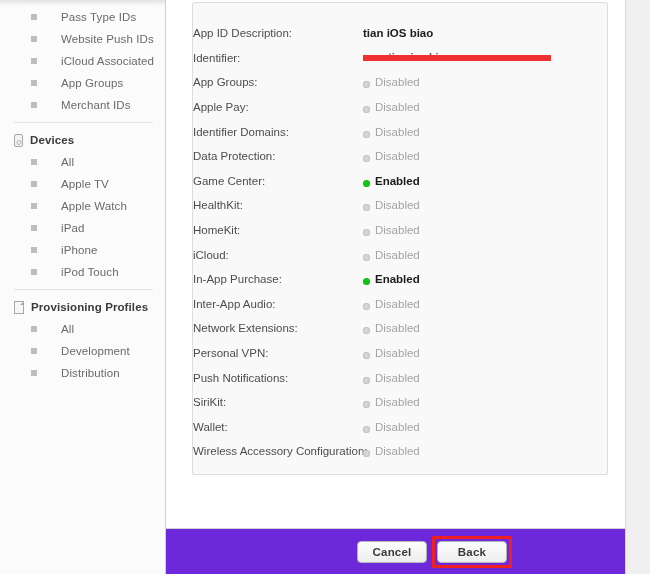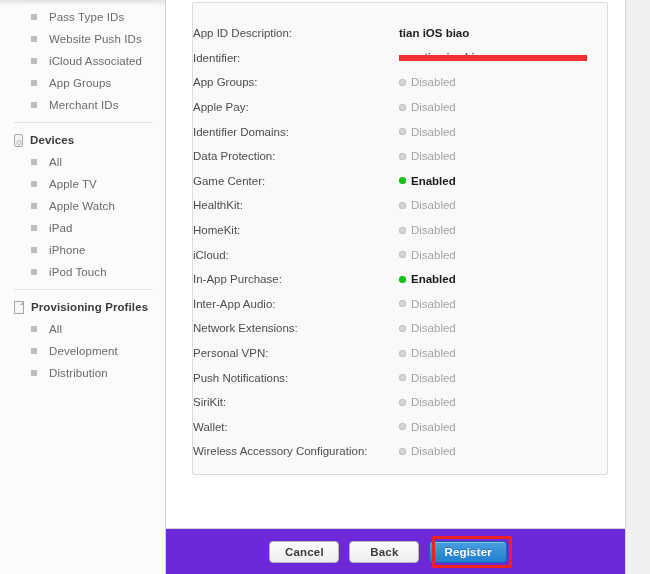--- a/index.html
+++ b/index.html
@@ -56,21 +56,21 @@
     font-weight: bold;
     color: #3b3b3b;
     letter-spacing: .1px;
   }
 
   .sb-item {
     display: flex;
     align-items: center;
     height: 22px;
     padding-left: 31px;
-    gap: 12px;
+    gap: 24px;
     cursor: default;
   }
   .sb-bullet {
     width: 6px; height: 6px;
     background: #bdbdbd;
     flex: 0 0 auto;
     display: block;
   }
   .sb-item-label {
     font-size: 11.5px;
@@ -156,25 +156,24 @@
   .row-label {
     width: 170px;
     text-align: left;
     padding-right: 6px;
     font-size: 11.5px;
     color: #4d4d4d;
     white-space: nowrap;
   }
   .row-value {
     display: flex;
-    align-items: center;
+    align-items: flex-end;
     gap: 5px;
     font-size: 11.5px;
     white-space: nowrap;
-    margin-left: 36px;
   }
 
   .val-text {
     font-weight: bold;
     color: #1d1d1d;
     font-size: 11.5px;
   }
 
   .val-state { font-size: 11.5px; }
   .val-state.enabled  { color: #1b1b1b; font-weight: bold; }
@@ -497,19 +496,18 @@
         </div>
     </div>
   </div>
 
   <div id="page-right-edge"></div>
 
   <div id="footer">
     <div id="footer-buttons">
       <button class="btn btn-secondary">Cancel</button>
       <button class="btn btn-secondary">Back</button>
-      <button class="btn btn-primary">Register</button>
     </div>
   </div>
 
   <div id="register-highlight"></div>
 
 </div>
 
 </body></html>

